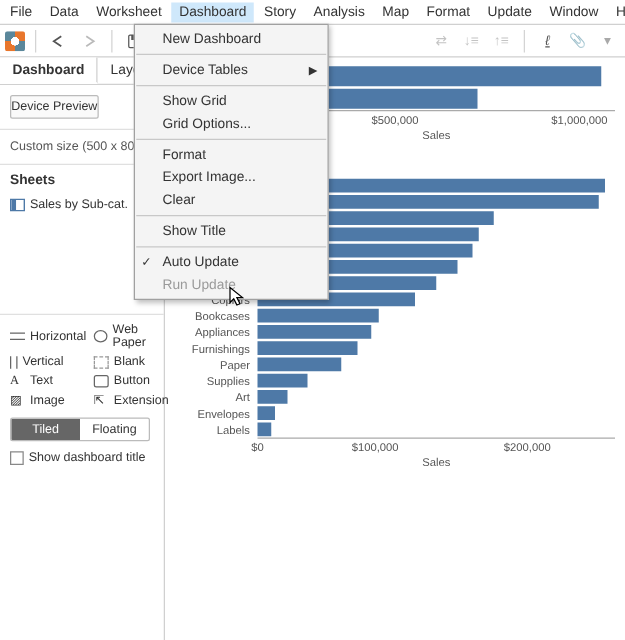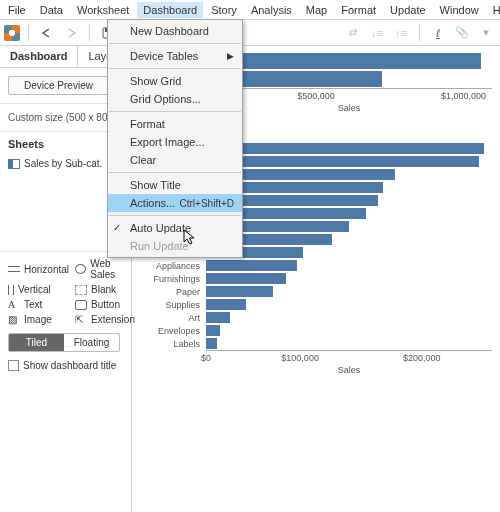--- a/index.html
+++ b/index.html
@@ -22,21 +22,21 @@
   
   .content { display: flex; height: calc(100% - 46px); }
   .sidebar { width: 132px; border-right: 1px solid #d0d0d0; display: flex; flex-direction: column; }
   .side-tabs { display: flex; height: 22px; border-bottom: 1px solid #d0d0d0; }
   .side-tab { padding: 4px 10px 3px; font-size: 11px; border-right: 1px solid #d0d0d0; }
   .side-tab.active { background: #fff; border-bottom: 2px solid #fff; font-weight: 600; }
 
   .section { padding: 8px; border-bottom: 1px solid #e0e0e0; }
   .section h4 { font-size: 11px; font-weight: 700; margin-bottom: 4px; }
   .section .sub { font-size: 10px; color: #555; }
-  .preview-btn { display:inline-block; border: 1px solid #bbb; border-radius: 2px; padding: 3px 15px; font-size: 10px; background: #fafafa; }
+  .preview-btn { display:inline-block; border: 1px solid #bbb; border-radius: 2px; padding: 3px 0; font-size: 10px; background: #fafafa; }
 
   .sheet-list { padding: 6px 8px; flex: 0 0 auto; border-bottom: 1px solid #e0e0e0; min-height: 120px; }
   .sheet-item { display: flex; align-items: center; gap: 4px; padding: 2px 0; font-size: 10px; color: #333; }
   .mini { width: 12px; height: 10px; border: 1px solid #4e79a7; background: linear-gradient(to right, #4e79a7 40%, transparent 40%) 0 0/100% 33% repeat-y; }
 
   .objects { padding: 6px 8px; }
   .objects h4 { font-size: 11px; font-weight: 700; margin-bottom: 6px; }
   .obj-grid { display: grid; grid-template-columns: 1fr 1fr; gap: 4px 6px; font-size: 10px; color: #333; }
   .obj-item { display: flex; align-items: center; gap: 4px; }
   .obj-icon { width: 12px; height: 10px; border: 1px solid #666; }
@@ -62,21 +62,21 @@
   .bar-track { flex: 1; height: 11px; position: relative; }
   .bar { height: 100%; background: #4e79a7; }
   .axis { display: flex; margin-left: 66px; font-size: 9px; color: #555; border-top: 1px solid #aaa; padding-top: 2px; }
   .axis span { flex: 0 0 auto; }
   .axis-title { text-align: center; font-size: 9px; color: #555; margin-top: 2px; }
   .top-chart { margin-bottom: 10px; }
   .top-chart .bar-row { height: 18px; }
   .top-chart .bar-track { height: 16px; }
 
   
-  .dropdown { position: absolute; left: 107px; top: 19px; width: 136px; background: #f4f4f4; border: 1px solid #a0a0a0; box-shadow: 2px 2px 4px rgba(0,0,0,0.25); padding: 2px 0; z-index: 100; }
+  .dropdown { position: absolute; left: 107px; top: 19px; width: 156px; background: #f4f4f4; border: 1px solid #a0a0a0; box-shadow: 2px 2px 4px rgba(0,0,0,0.25); padding: 2px 0; z-index: 100; }
   .dropdown .mi { display: flex; align-items: center; padding: 3px 8px 3px 22px; font-size: 11px; position: relative; cursor: default; }
   .dropdown .mi.disabled { color: #9a9a9a; }
   .dropdown .mi.hover { background: #9fd3f5; }
   .dropdown .mi .shortcut { margin-left: auto; font-size: 10px; color: #333; }
   .dropdown .mi .sub-arrow { margin-left: auto; font-size: 9px; }
   .dropdown .msep { height: 1px; background: #c8c8c8; margin: 3px 1px; }
   .dropdown .check { position: absolute; left: 5px; top: 3px; font-size: 10px; color: #333; }
 
   .cursor { position: absolute; left: 183px; top: 229px; width: 14px; height: 18px; z-index: 200; pointer-events: none; }
 </style>
@@ -154,21 +154,21 @@
     </div>
 
     <div class="objects">
       <div class="obj-grid" id="obj-grid">
           <div class="obj-item">
             <span class="obj-icon h"></span>
             <span>Horizontal</span>
           </div>
           <div class="obj-item">
             <span class="obj-icon globe"></span>
-            <span>Web Sales</span>
+            <span>Web Paper</span>
           </div>
           <div class="obj-item">
             <span class="obj-icon v"></span>
             <span>Vertical</span>
           </div>
           <div class="obj-item">
             <span class="obj-icon blank"></span>
             <span>Blank</span>
           </div>
           <div class="obj-item">
@@ -350,24 +350,20 @@
     <div class="mi">
       <span>Export Image...</span>
     </div>
     <div class="mi">
       <span>Clear</span>
     </div>
     <div class="msep"></div>
     <div class="mi">
       <span>Show Title</span>
     </div>
-    <div class="mi hover">
-      <span>Actions...</span>
-      <span class="shortcut">Ctrl+Shift+D</span>
-    </div>
     <div class="msep"></div>
     <div class="mi">
       <span class="check">✓</span>
       <span>Auto Update</span>
     </div>
     <div class="mi disabled">
       <span>Run Update</span>
     </div>
   </div>
 

